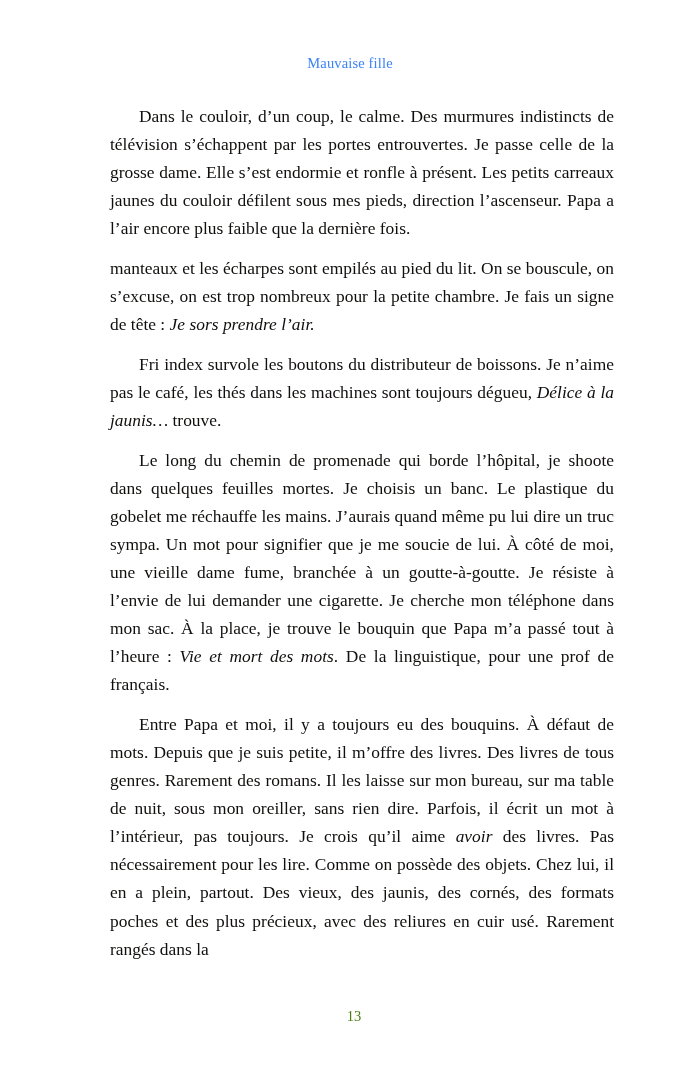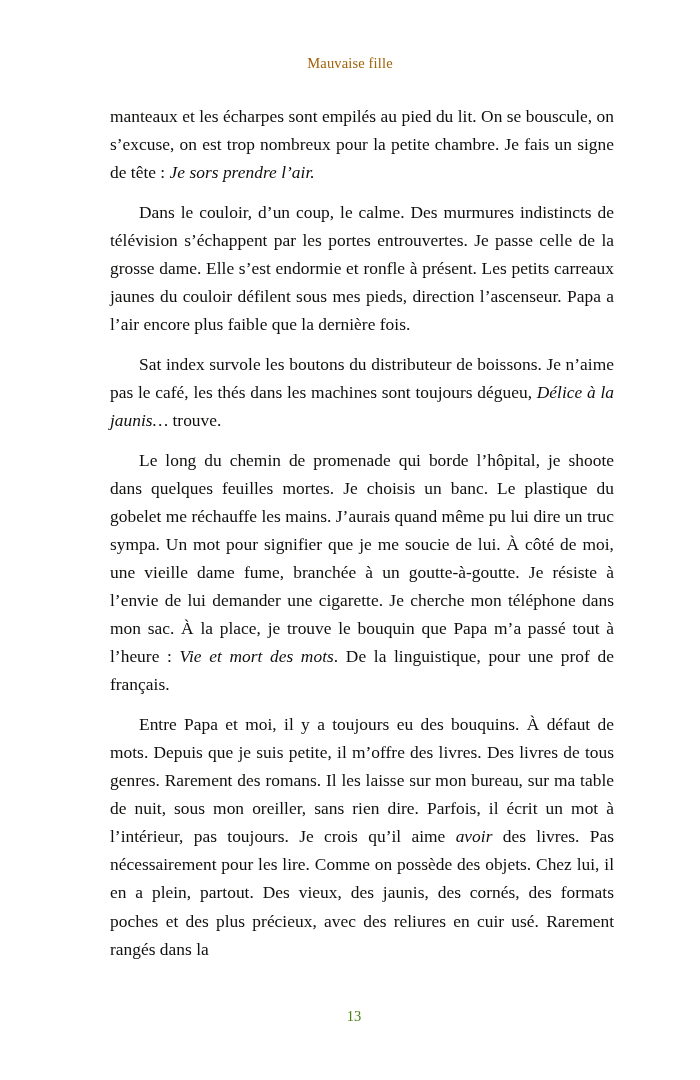--- a/index.html
+++ b/index.html
@@ -18,21 +18,21 @@
     box-sizing: border-box;
   }
   .running-head {
     position: absolute;
     top: 55px;
     left: 0;
     width: 700px;
     text-align: center;
     font-size: 14.5px;
     letter-spacing: 0.15px;
-    color: #a16207;
+    color: #3b82f6;
   }
   .text-block {
     position: absolute;
     top: 102px;
     left: 110px;
     width: 504px;
   }
   .para {
     margin: 0;
     font-size: 17.4px;
@@ -63,22 +63,22 @@
   }
 </style>
 </head>
 <body>
 
 <div class="page">
 
   <div class="running-head">Mauvaise fille</div>
 
   <div class="text-block">
+      <p class="para indent"><span>Dans le couloir, d’un coup, le calme. Des murmures indistincts de télévision s’échappent par les portes entrouvertes. Je passe celle de la grosse dame. Elle s’est endormie et ronfle à présent. Les petits carreaux jaunes du couloir défilent sous mes pieds, direction l’ascenseur. Papa a l’air encore plus faible que la dernière fois.</span></p>
       <p class="para"><span>manteaux et les écharpes sont empilés au pied du lit. On se bouscule, on s’excuse, on est trop nombreux pour la petite chambre. Je fais un signe de tête : </span><i>Je sors prendre l’air.</i></p>
-      <p class="para indent"><span>Dans le couloir, d’un coup, le calme. Des murmures indistincts de télévision s’échappent par les portes entrouvertes. Je passe celle de la grosse dame. Elle s’est endormie et ronfle à présent. Les petits carreaux jaunes du couloir défilent sous mes pieds, direction l’ascenseur. Papa a l’air encore plus faible que la dernière fois.</span></p>
-      <p class="para indent"><span>Sat index survole les boutons du distributeur de boissons. Je n’aime pas le café, les thés dans les machines sont toujours dégueu, </span><i>Délice à la jaunis…</i><span> trouve.</span></p>
+      <p class="para indent"><span>Fri index survole les boutons du distributeur de boissons. Je n’aime pas le café, les thés dans les machines sont toujours dégueu, </span><i>Délice à la jaunis…</i><span> trouve.</span></p>
       <p class="para indent"><span>Le long du chemin de promenade qui borde l’hôpital, je shoote dans quelques feuilles mortes. Je choisis un banc. Le plastique du gobelet me réchauffe les mains. J’aurais quand même pu lui dire un truc sympa. Un mot pour signifier que je me soucie de lui. À côté de moi, une vieille dame fume, branchée à un goutte-à-goutte. Je résiste à l’envie de lui demander une cigarette. Je cherche mon téléphone dans mon sac. À la place, je trouve le bouquin que Papa m’a passé tout à l’heure : </span><i>Vie et mort des mots</i><span>. De la linguistique, pour une prof de français.</span></p>
       <p class="para indent"><span>Entre Papa et moi, il y a toujours eu des bouquins. À défaut de mots. Depuis que je suis petite, il m’offre des livres. Des livres de tous genres. Rarement des romans. Il les laisse sur mon bureau, sur ma table de nuit, sous mon oreiller, sans rien dire. Parfois, il écrit un mot à l’intérieur, pas toujours. Je crois qu’il aime </span><i>avoir</i><span> des livres. Pas nécessairement pour les lire. Comme on possède des objets. Chez lui, il en a plein, partout. Des vieux, des jaunis, des cornés, des formats poches et des plus précieux, avec des reliures en cuir usé. Rarement rangés dans la</span></p>
     </div>
 
   <div class="folio">13</div>
 
 </div>
 
 </body></html>

